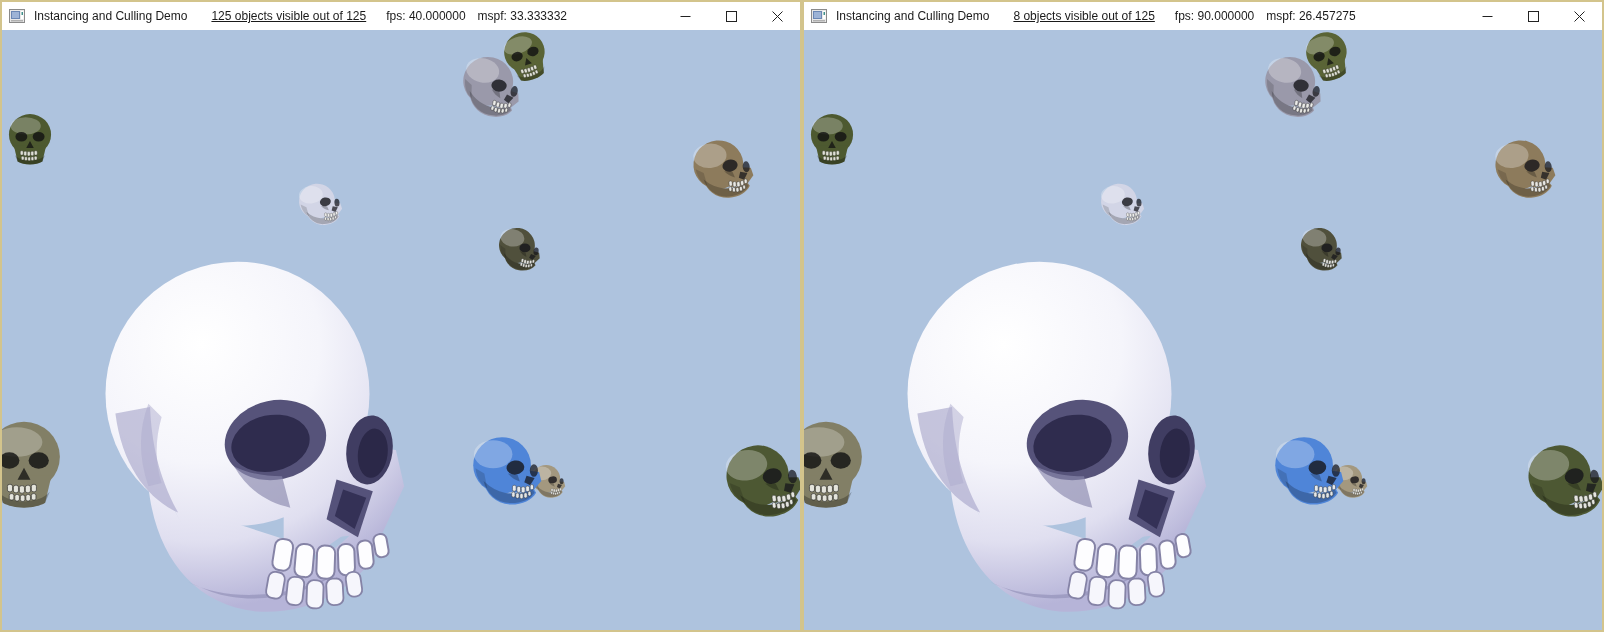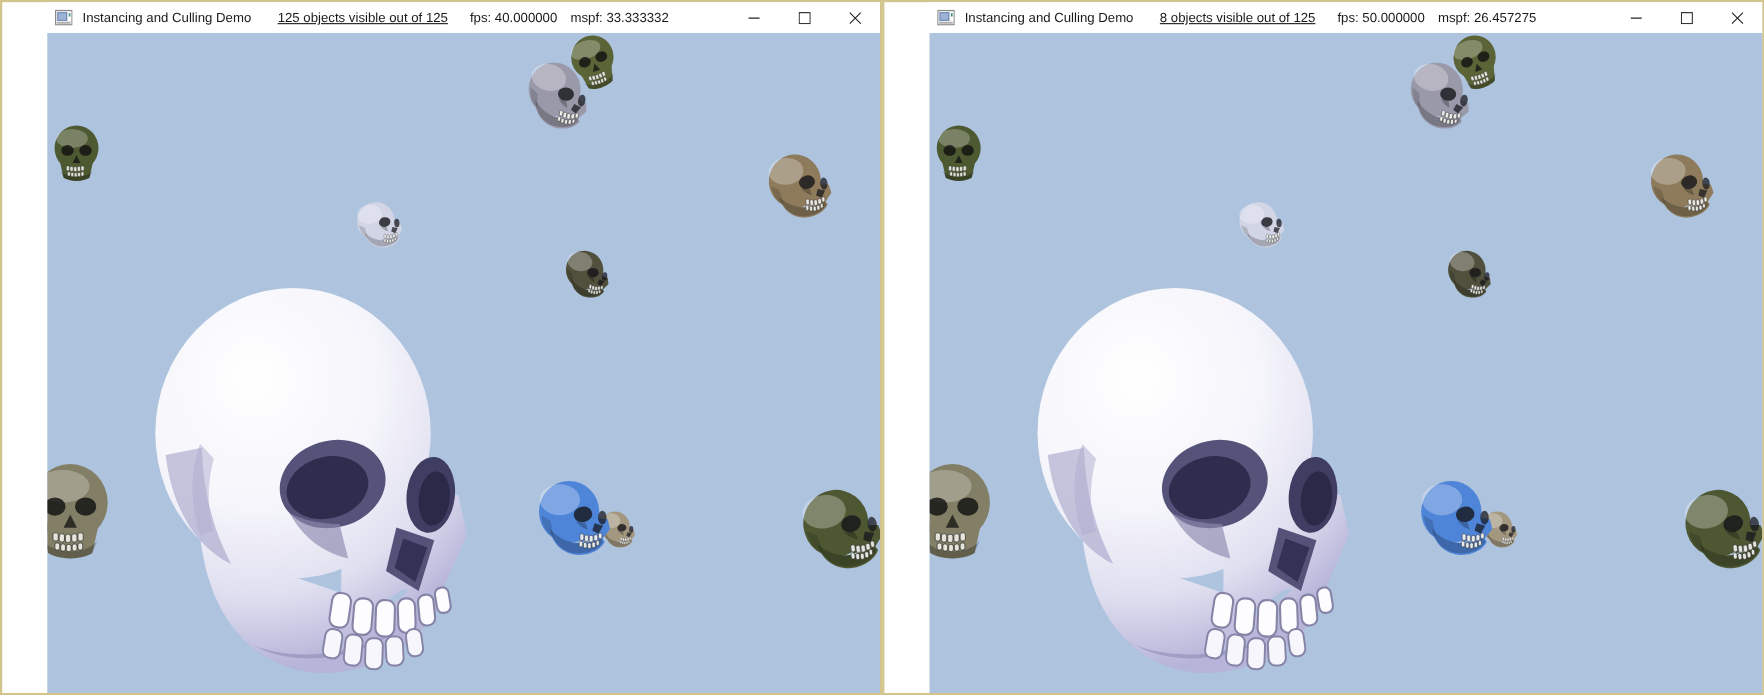--- a/index.html
+++ b/index.html
@@ -9,21 +9,20 @@
     --scene:#aec3de;
   }
   *{margin:0;padding:0;box-sizing:border-box;}
   html,body{width:1604px;height:632px;overflow:hidden;}
   body{display:flex;font-family:"Liberation Sans",sans-serif;background:#000;}
   .window{
     width:802px;height:632px;
     border:2px solid var(--border);
     display:flex;flex-direction:column;
     background:var(--titlebar);
-    padding-left:41px;
   }
   .titlebar{
     height:28px;flex:0 0 28px;
     display:flex;align-items:center;
     background:var(--titlebar);
     font-size:12px;color:var(--titletext);
     white-space:nowrap;overflow:hidden;
   }
   .app-icon{margin-left:7px;flex:0 0 16px;width:16px;height:16px;}
   .tb-title{margin-left:9px;}
@@ -195,21 +194,21 @@
   </div>
 </div>
 
 <div class="window">
   <div class="titlebar">
     <svg class="app-icon">
         <use href="#appIcon" xlink:href="#appIcon" width="16" height="16"></use>
       </svg>
     <span class="tb-title">Instancing and Culling Demo</span>
     <span class="tb-objects">8 objects visible out of 125</span>
-    <span class="tb-fps">fps: 50.000000</span>
+    <span class="tb-fps">fps: 90.000000</span>
     <span class="tb-mspf">mspf: 26.457275</span>
     <span class="tb-spacer"></span>
     <button class="tb-btn">
       <svg width="11" height="11">
           <line x1="0.5" y1="5.5" x2="10.5" y2="5.5" stroke="#222" stroke-width="1"></line>
         </svg>
     </button>
     <button class="tb-btn">
       <svg width="11" height="11">
           <rect x="0.5" y="0.5" width="10" height="10" fill="none" stroke="#222" stroke-width="1"></rect>

